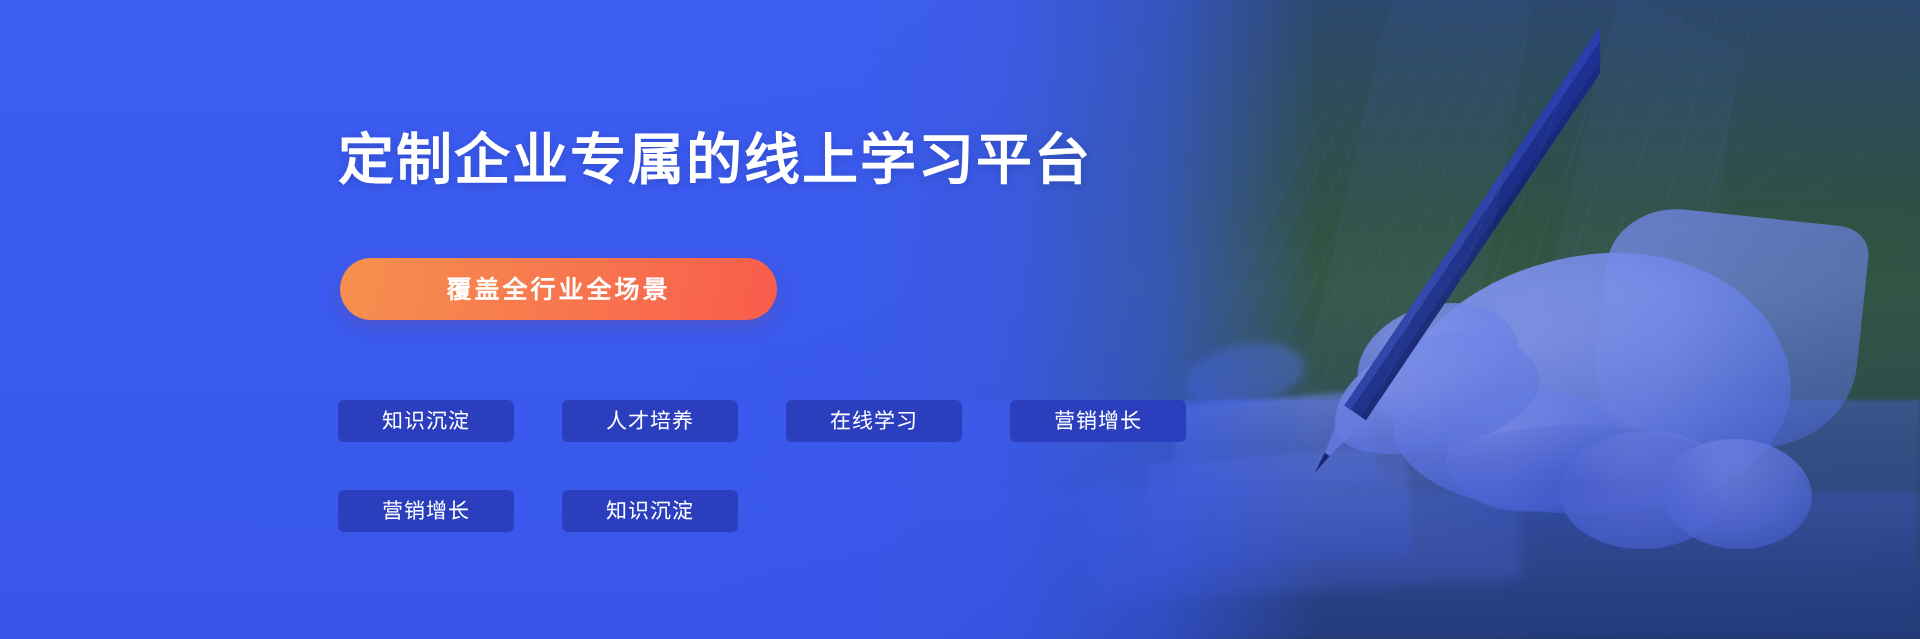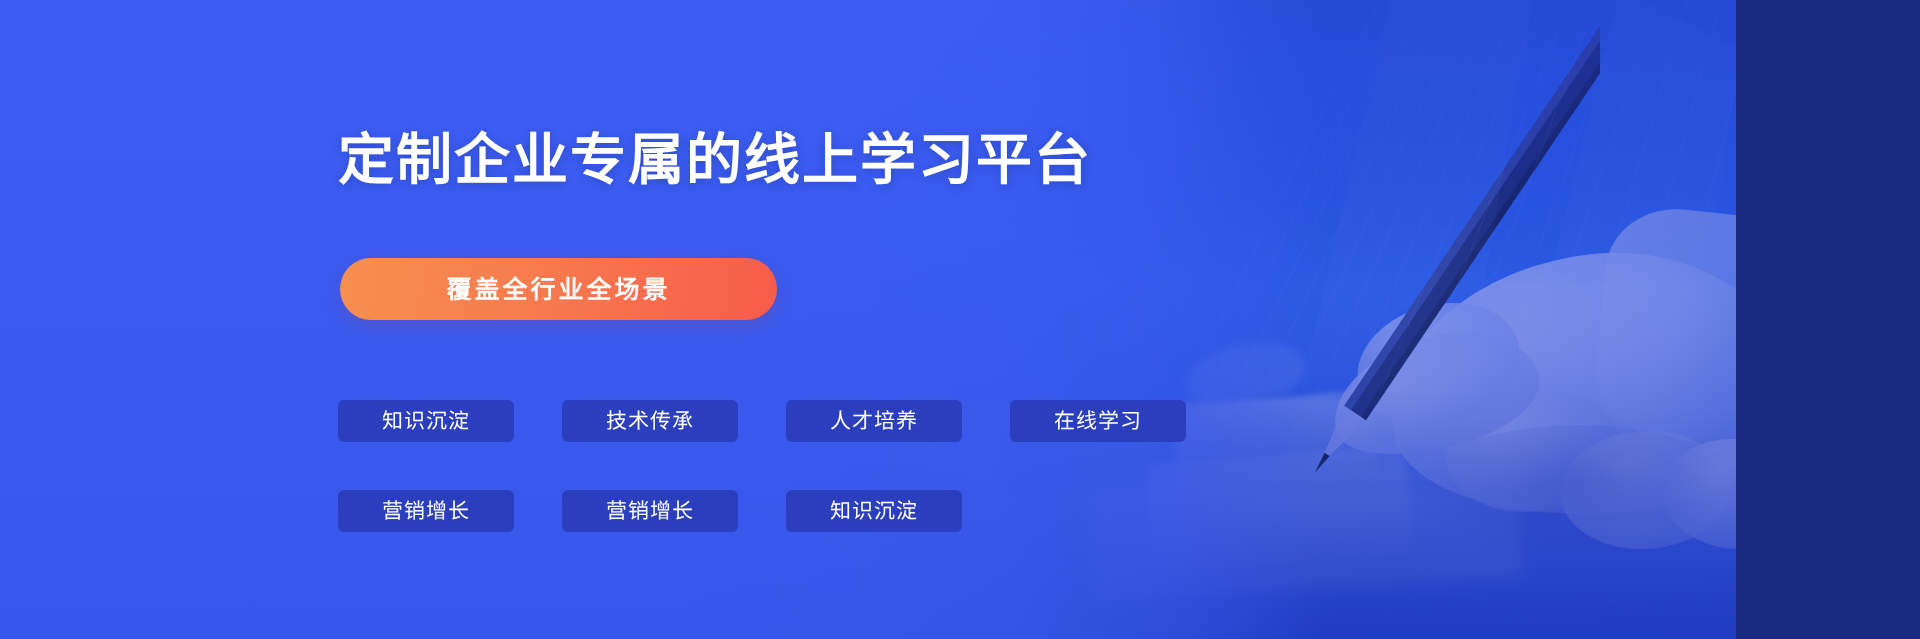--- a/index.html
+++ b/index.html
@@ -5,24 +5,24 @@
 <style>
   html, body {
     margin: 0;
     padding: 0;
     background: #1b2a80;
   }
   * { box-sizing: border-box; }
 
   .banner {
     position: relative;
-    width: 1736px;
+    width: 1920px;
     height: 639px;
     overflow: hidden;
-    background: #3b82f6;
+    background: #4d7c0f;
     font-family: "Liberation Sans", "DejaVu Sans", sans-serif;
     padding-left: 16px;
     -webkit-font-smoothing: antialiased;
   }
 
   
   .photo-layer {
     position: absolute;
     inset: 0;
     overflow: hidden;
@@ -352,21 +352,20 @@
   <div class="vgrad"></div>
 
   <div class="content">
 
     <h1 class="headline">定制企业专属的线上学习平台</h1>
 
     <button class="pill">覆盖全行业全场景</button>
 
     <div class="tags">
       <button class="tag">知识沉淀</button>
-      <button class="tag">技术传承</button>
       <button class="tag">人才培养</button>
       <button class="tag">在线学习</button>
       <button class="tag">营销增长</button>
       <button class="tag">营销增长</button>
       <button class="tag">知识沉淀</button>
     </div>
 
   </div>
 </div>
 

